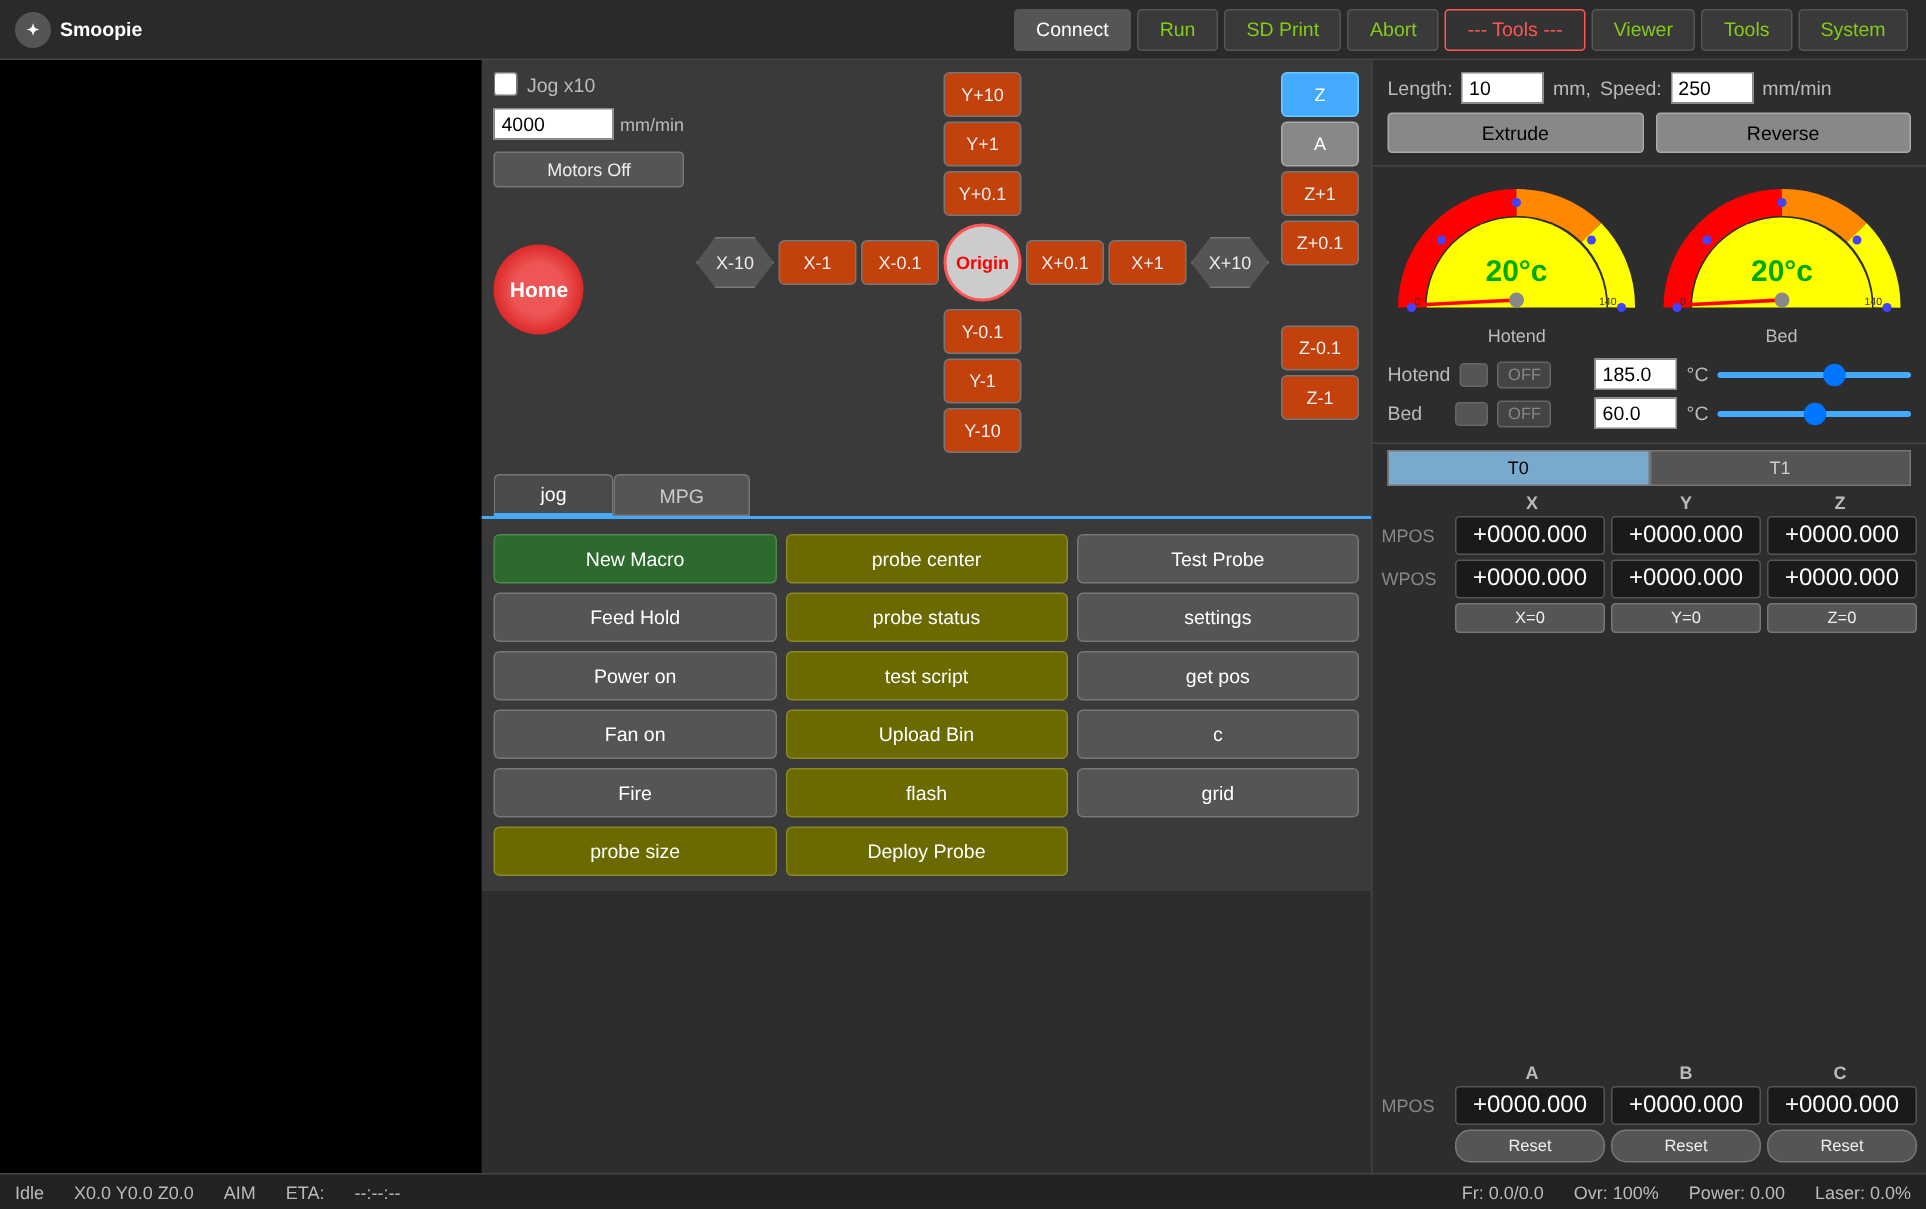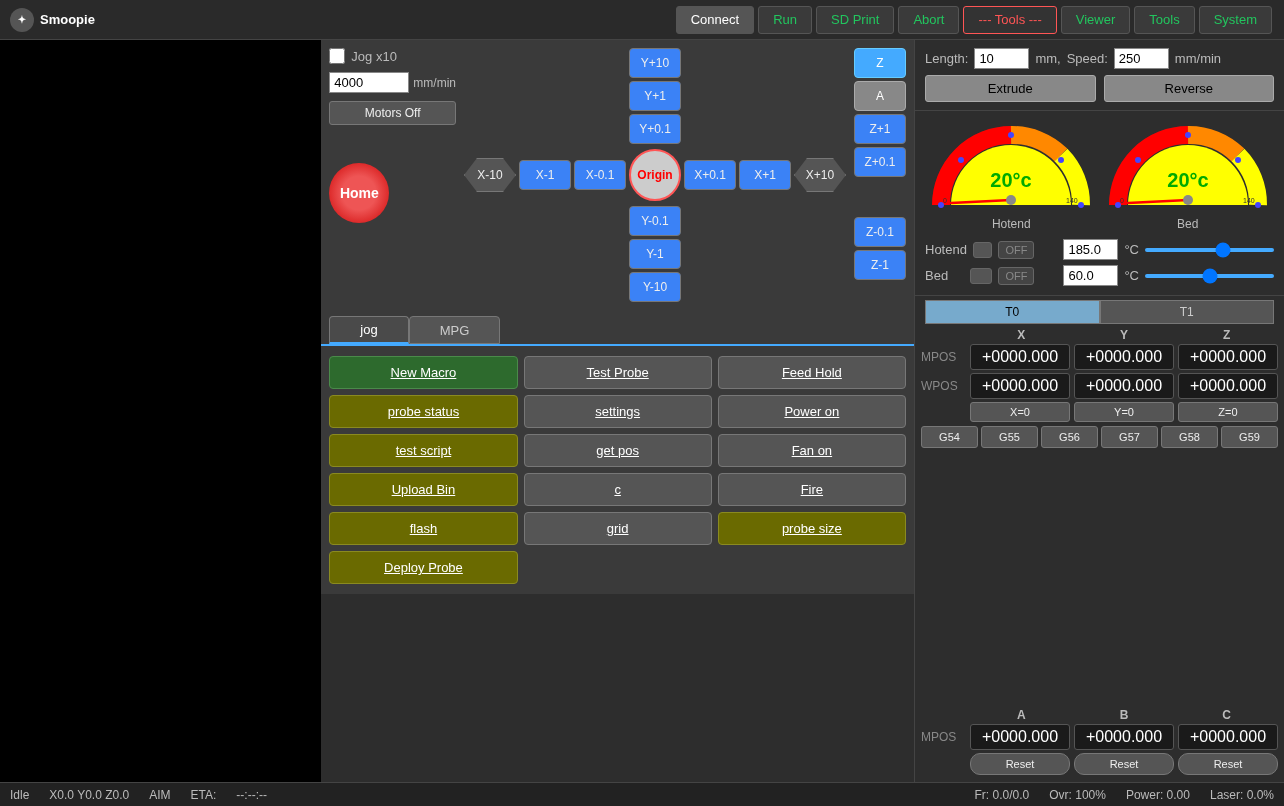--- a/index.html
+++ b/index.html
@@ -36,21 +36,21 @@
       background: #555;
       border-radius: 50%;
       display: flex; align-items: center; justify-content: center;
       color: #fff; font-size: 10px;
     }
     .nav-spacer { flex: 1; }
     .nav-btn {
       padding: 4px 14px;
       background: #3a3a3a;
       border: 1px solid #555;
-      color: #22c55e;
+      color: #84cc16;
       cursor: pointer;
       border-radius: 3px;
       margin: 0 2px;
       height: 28px;
       font-size: 13px;
     }
     .nav-btn.active { background: #555; color: #fff; }
     .nav-btn.kill { background: #333; color: #f55; border-color: #f55; }
 
     
@@ -124,21 +124,21 @@
       border: 1px solid #777;
       color: #eee;
       padding: 4px 8px;
       cursor: pointer;
       border-radius: 3px;
       font-size: 12px;
       margin-top: 4px;
     }
 
     .jog-btn {
-      background: #3b82f6;
+      background: #c2410c;
       border: 1px solid #777;
       color: #eee;
       padding: 0;
       cursor: pointer;
       border-radius: 4px;
       font-size: 12px;
       width: 52px;
       height: 30px;
       display: flex;
       align-items: center;
@@ -261,21 +261,20 @@
     }
 
     .macro-btn {
       padding: 8px 4px;
       border: 1px solid #777;
       color: #fff;
       cursor: pointer;
       border-radius: 4px;
       font-size: 13px;
       text-align: center;
-      text-decoration: underline;
     }
     .macro-btn.green { background: #2d6a2d; border-color: #4a8a4a; }
     .macro-btn.olive { background: #6a6a00; border-color: #8a8a20; }
     .macro-btn.gray { background: #555; border-color: #777; }
 
     
     .right-panel {
       width: 370px;
       background: #2d2d2d;
       border-left: 1px solid #444;
@@ -609,20 +608,21 @@
       </div>
     </div>
 
     <div class="tab-row">
       <button class="tab-btn active">jog</button>
       <button class="tab-btn">MPG</button>
     </div>
 
     <div class="macro-grid">
       <button class="macro-btn green">New Macro</button>
+      <button class="macro-btn olive">probe center</button>
       <button class="macro-btn gray">Test Probe</button>
       <button class="macro-btn gray">Feed Hold</button>
       <button class="macro-btn olive">probe status</button>
       <button class="macro-btn gray">settings</button>
       <button class="macro-btn gray">Power on</button>
       <button class="macro-btn olive">test script</button>
       <button class="macro-btn gray">get pos</button>
       <button class="macro-btn gray">Fan on</button>
       <button class="macro-btn olive">Upload Bin</button>
       <button class="macro-btn gray">c</button>
@@ -746,28 +746,20 @@
         <div class="pos-val">+0000.000</div>
         <div class="pos-val">+0000.000</div>
         <div class="pos-val">+0000.000</div>
       </div>
       <div class="pos-row">
         <div class="pos-row-label"></div>
         <button class="zero-btn">X=0</button>
         <button class="zero-btn">Y=0</button>
         <button class="zero-btn">Z=0</button>
       </div>
-      <div class="g-offset-row">
-        <button class="g-btn">G54</button>
-        <button class="g-btn">G55</button>
-        <button class="g-btn">G56</button>
-        <button class="g-btn">G57</button>
-        <button class="g-btn">G58</button>
-        <button class="g-btn">G59</button>
-      </div>
     </div>
 
     <div class="abc-section">
       <div class="abc-header-row">
         <div class="pos-header-label"></div>
         <div class="pos-col-header">A</div>
         <div class="pos-col-header">B</div>
         <div class="pos-col-header">C</div>
       </div>
       <div class="pos-row">

